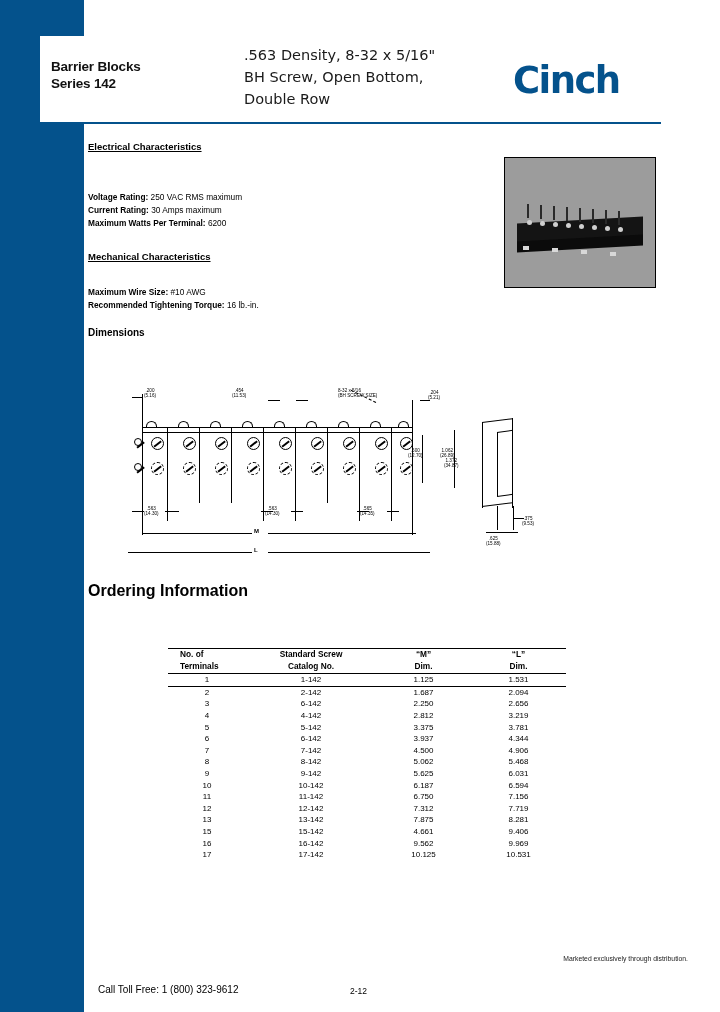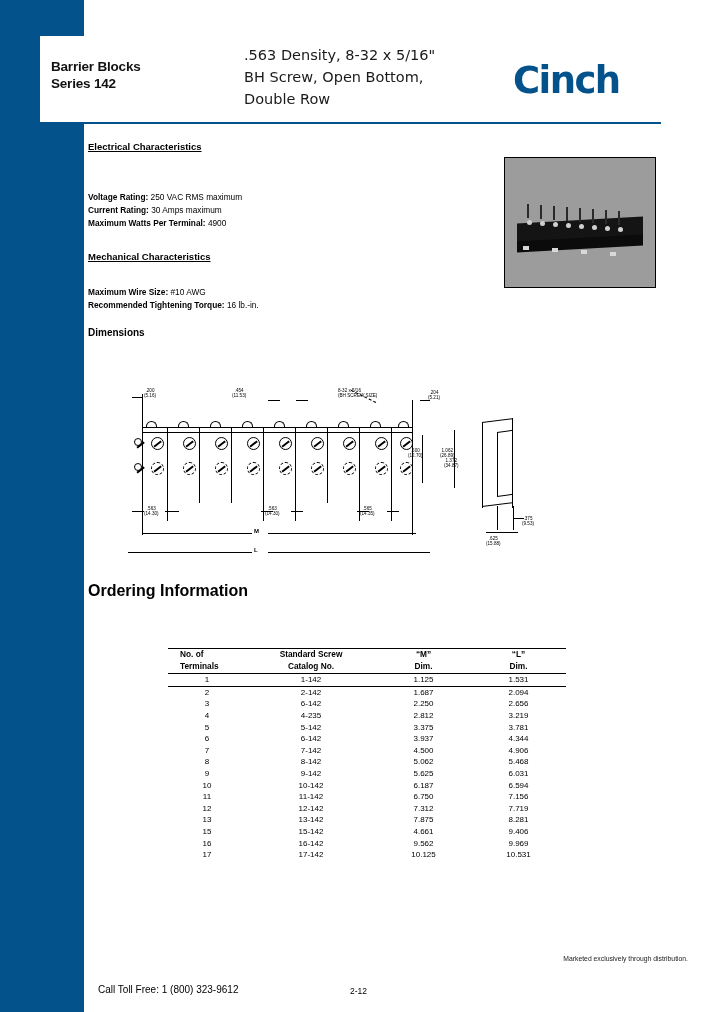--- a/index.html
+++ b/index.html
@@ -177,21 +177,21 @@
 <div class="spec-line" style="left:88px; top:192px;">
   <b>Voltage Rating:</b> 
   <span>250 VAC RMS maximum</span>
 </div>
 <div class="spec-line" style="left:88px; top:205px;">
   <b>Current Rating:</b> 
   <span>30 Amps maximum</span>
 </div>
 <div class="spec-line" style="left:88px; top:218px;">
   <b>Maximum Watts Per Terminal:</b> 
-  <span>4900</span>
+  <span>6200</span>
 </div>
 
 <div class="sec-head" style="left:88px; top:251px;">Mechanical Characteristics</div>
 
 <div class="spec-line" style="left:88px; top:287px;">
   <b>Maximum Wire Size:</b> 
   <span>#10 AWG</span>
 </div>
 <div class="spec-line" style="left:88px; top:300px;">
   <b>Recommended Tightening Torque:</b> 
@@ -376,21 +376,21 @@
       <td>2.094</td>
     </tr>
     <tr>
       <td>3</td>
       <td>6-142</td>
       <td>2.250</td>
       <td>2.656</td>
     </tr>
     <tr>
       <td>4</td>
-      <td>4-235</td>
+      <td>4-142</td>
       <td>2.812</td>
       <td>3.219</td>
     </tr>
     <tr>
       <td>5</td>
       <td>5-142</td>
       <td>3.375</td>
       <td>3.781</td>
     </tr>
     <tr>

